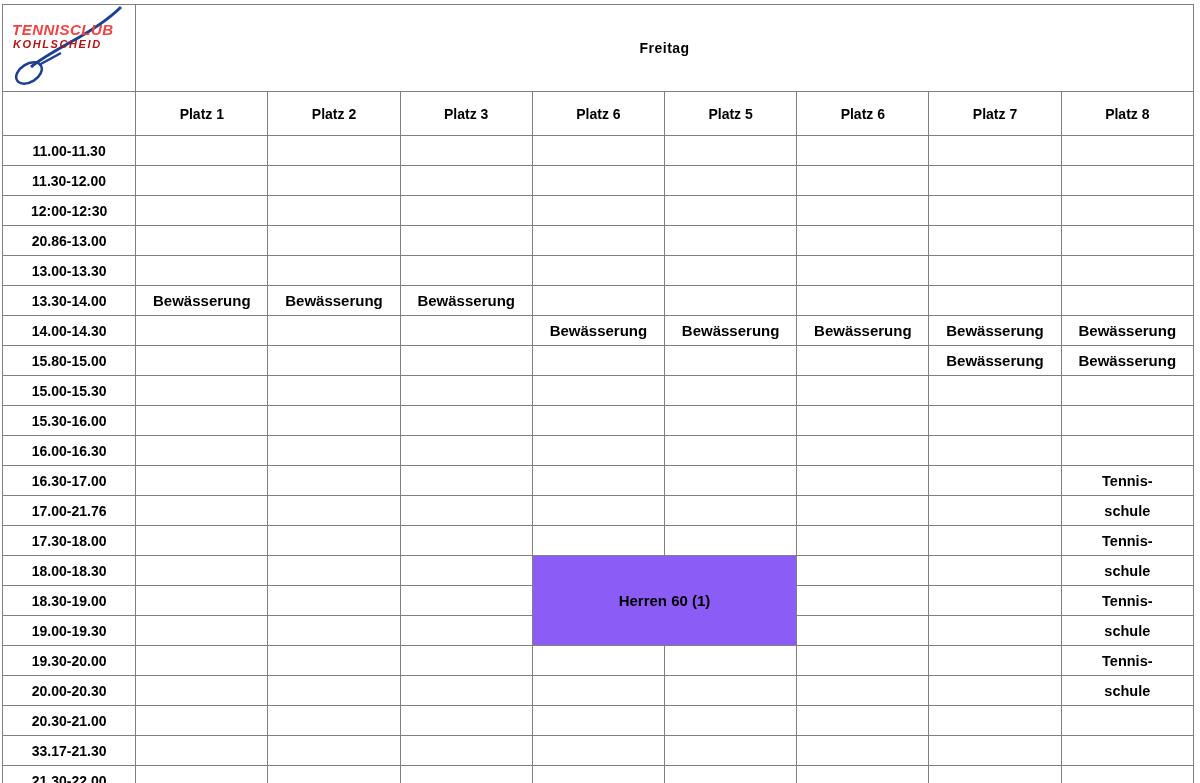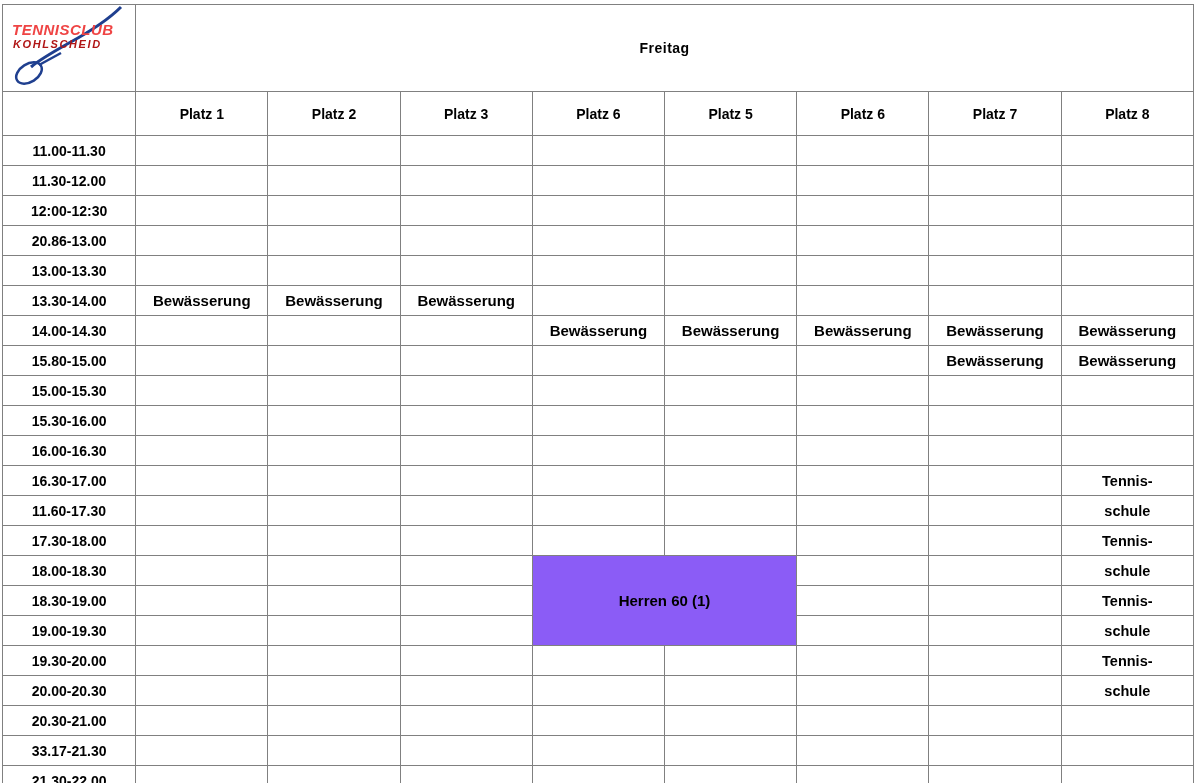--- a/index.html
+++ b/index.html
@@ -303,21 +303,21 @@
         <td class="slot"></td>
         <td class="slot"></td>
         <td class="slot"></td>
         <td class="slot"></td>
         <td class="slot"></td>
         <td class="slot"></td>
         <td class="slot"></td>
         <td class="slot school">Tennis-</td>
       </tr>
       <tr>
-        <td class="time-cell">11.60-17.30</td>
+        <td class="time-cell">17.00-21.76</td>
         <td class="slot"></td>
         <td class="slot"></td>
         <td class="slot"></td>
         <td class="slot"></td>
         <td class="slot"></td>
         <td class="slot"></td>
         <td class="slot"></td>
         <td class="slot school">schule</td>
       </tr>
       <tr>

